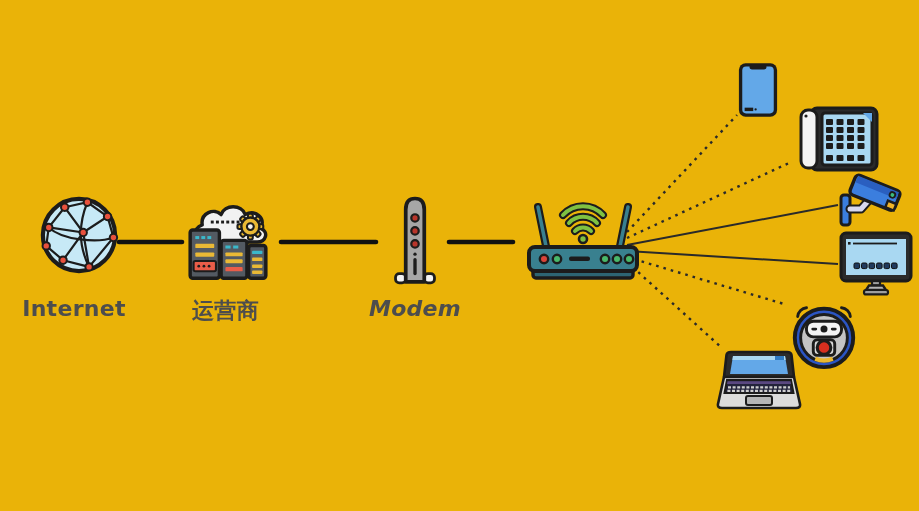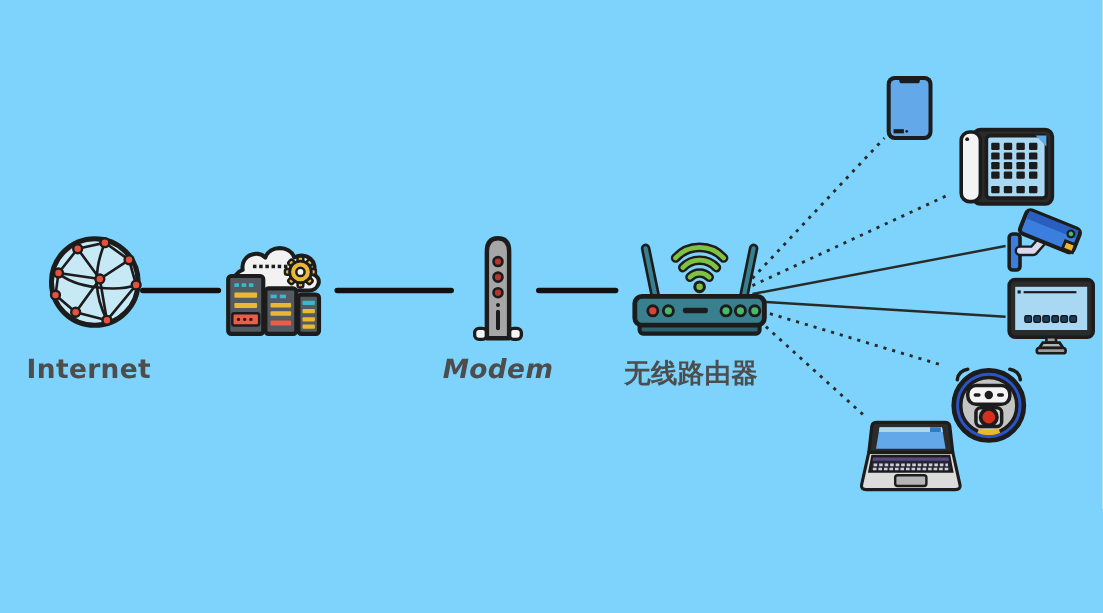--- a/index.html
+++ b/index.html
@@ -1,16 +1,16 @@
 <!DOCTYPE html>
 <html><head>
 <meta charset="utf-8">
 <style>
   html,body{margin:0;padding:0;background:#fff;}
-  .stage{position:relative;width:919px;height:511px;background:#7dd3fc;overflow:hidden;
+  .stage{position:relative;width:919px;height:511px;background:#eab308;overflow:hidden;
          font-family:"DejaVu Sans","Liberation Sans",sans-serif;}
   .abs{position:absolute;}
   .overlay{position:absolute;left:0;top:0;width:919px;height:511px;pointer-events:none;}
   .node-label{position:absolute;text-align:center;font-weight:700;font-size:22px;
               color:#4d4d4d;letter-spacing:.3px;white-space:nowrap;}
   .icon svg{display:block;width:100%;height:100%;}
 </style>
 </head>
 <body>
 
@@ -102,20 +102,21 @@
       <rect x="47" y="70" width="20" height="4.5" rx="1" fill="#e9b935"></rect>
       <rect x="47" y="78" width="20" height="4.5" rx="1" fill="#e9b935"></rect>
       <rect x="47" y="87" width="20" height="5" rx="1" fill="#e95d49"></rect>
       <rect x="74" y="62" width="20" height="38" rx="3" fill="#535a62" stroke="#1c1c1c" stroke-width="4"></rect>
       <rect x="78" y="68" width="12" height="4" rx="1" fill="#3bb8ca"></rect>
       <rect x="78" y="76" width="12" height="4" rx="1" fill="#e9b935"></rect>
       <rect x="78" y="84" width="12" height="4" rx="1" fill="#e9b935"></rect>
       <rect x="78" y="91" width="12" height="4" rx="1" fill="#e9b935"></rect>
     </svg>
   </div>
+  <div class="node-label" style="left:170px;top:296px;width:111px;">运营商</div>
 
   <div class="abs icon" style="left:387px;top:192px;width:56px;height:102px;">
     <svg viewBox="0 0 60 110">
       <rect x="9" y="88" width="11" height="10" rx="4" fill="#f4f4f4" stroke="#1c1c1c" stroke-width="3"></rect>
       <rect x="40" y="88" width="11" height="10" rx="4" fill="#f4f4f4" stroke="#1c1c1c" stroke-width="3"></rect>
       <path d="M20,97 L20,19 Q20,7 30,7 Q40,7 40,19 L40,97 Z" fill="#a6a6a6" stroke="#1c1c1c" stroke-width="4" stroke-linejoin="round"></path>
       <g fill="#b8352b" stroke="#1c1c1c" stroke-width="2.4">
         <circle cx="30" cy="28" r="4"></circle>
           <circle cx="30" cy="42" r="4"></circle>
           <circle cx="30" cy="56" r="4"></circle>
@@ -152,21 +153,20 @@
         </g>
         <g stroke="#7fc142" stroke-width="4">
           <path d="M52,36 A11,11 0 0 1 68,36"></path>
           <path d="M46,28 A19,19 0 0 1 74,28"></path>
           <path d="M40,20 A27,27 0 0 1 80,20"></path>
         </g>
         <circle cx="60" cy="44" r="4" fill="#7fc142" stroke="#1c1c1c" stroke-width="2.6"></circle>
       </g>
     </svg>
   </div>
-  <div class="node-label" style="left:506px;top:296px;width:140px;">无线路由器</div>
 
   <div class="abs icon" style="left:737px;top:61px;width:42px;height:58px;">
     <svg viewBox="0 0 44 60">
       <rect x="2" y="2" width="40" height="56" rx="7" fill="#1c1c1c"></rect>
       <rect x="5.5" y="5.5" width="33" height="49" rx="4" fill="#63a8e8"></rect>
       <rect x="13" y="3.5" width="18" height="5" rx="2.5" fill="#1c1c1c"></rect>
       <rect x="8" y="48.5" width="9" height="3.6" fill="#1c1c1c"></rect>
       <circle cx="19.5" cy="50.3" r="1.2" fill="#1c1c1c"></circle>
     </svg>
   </div>

